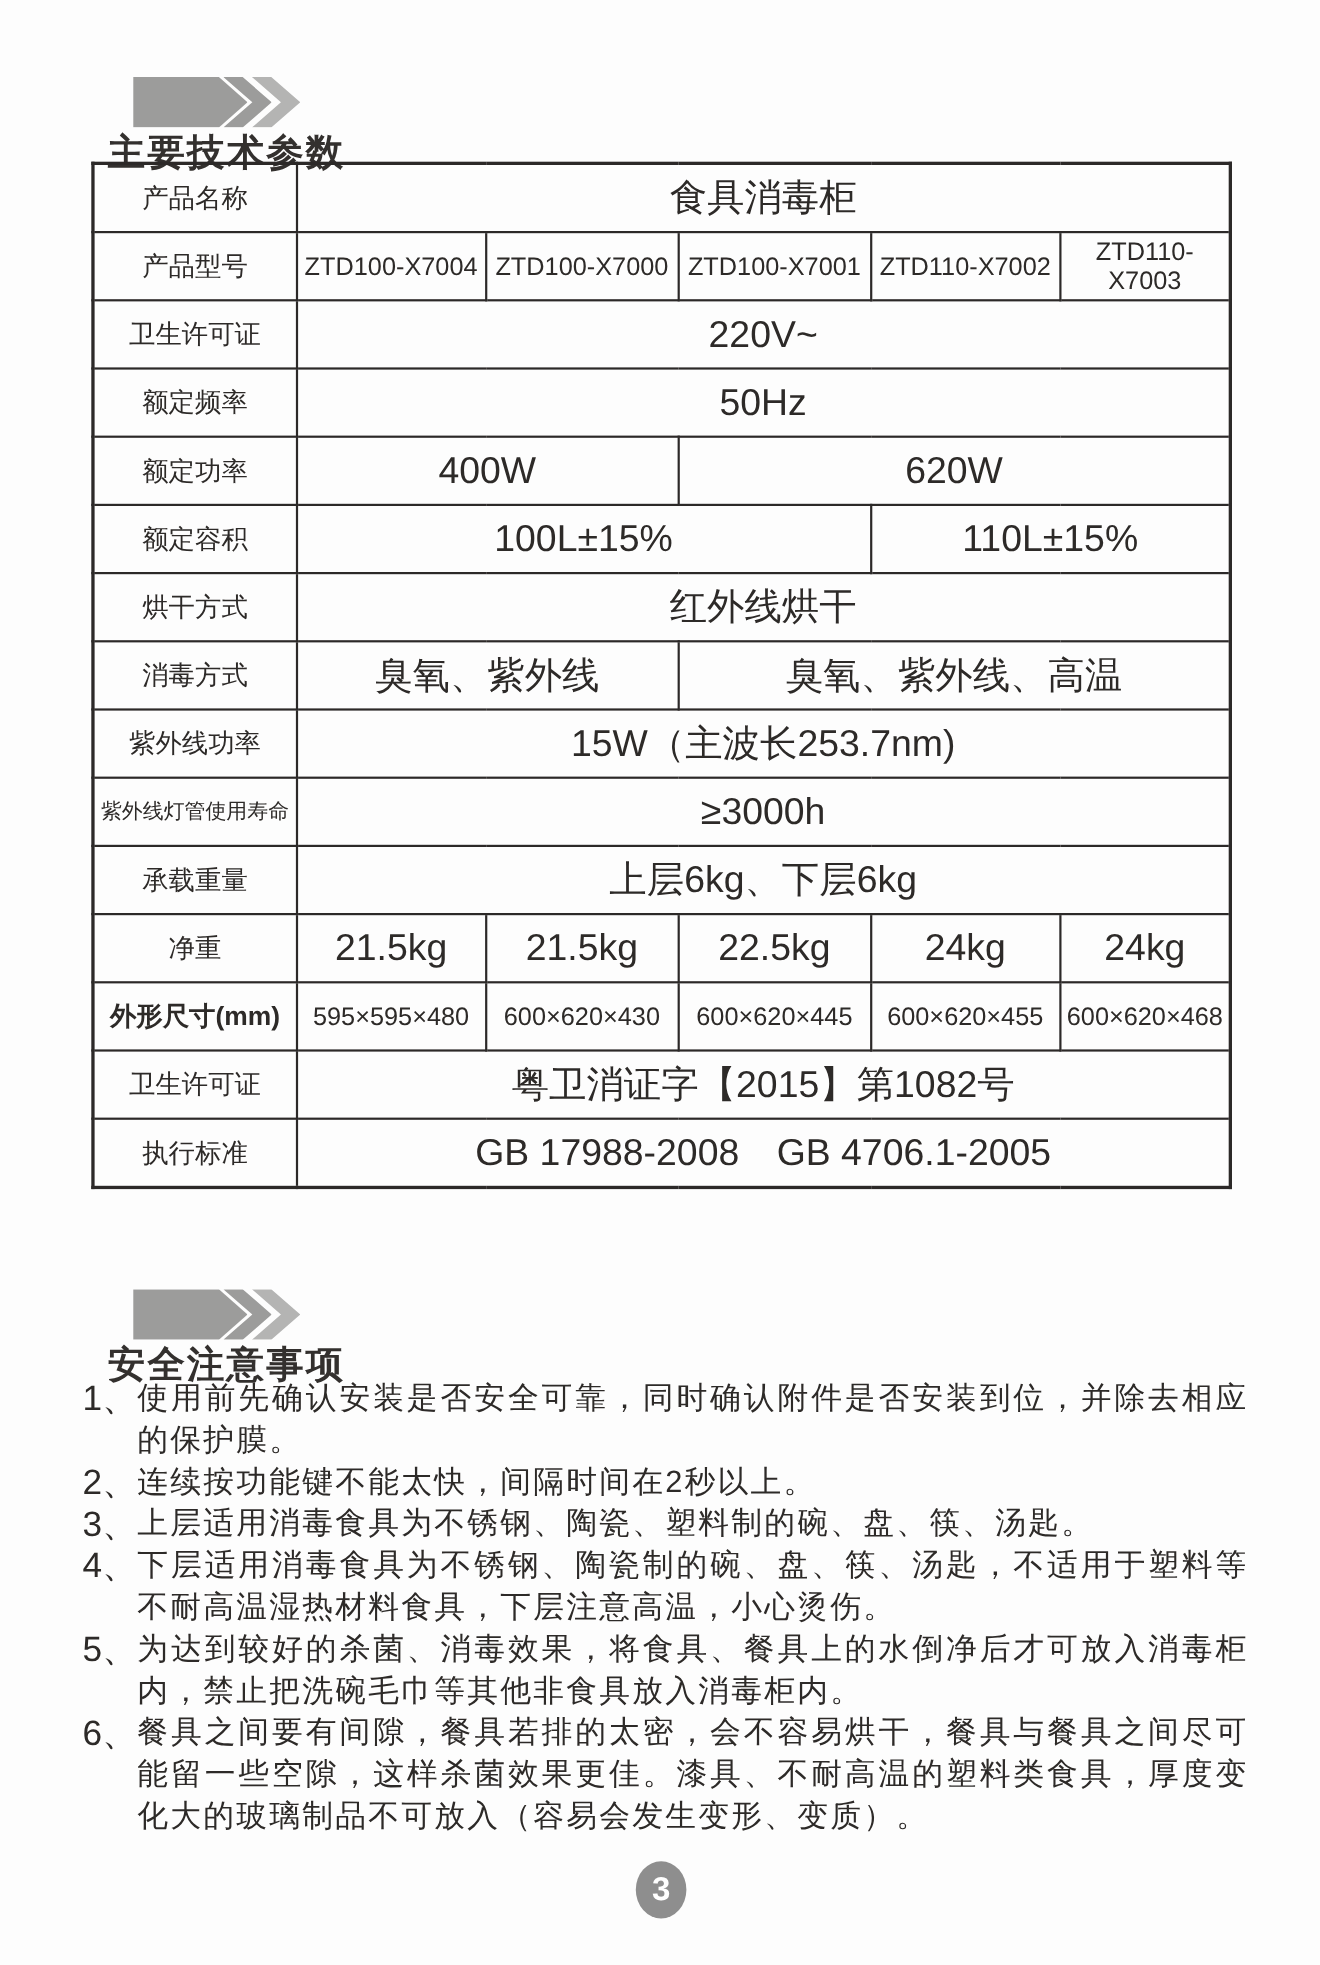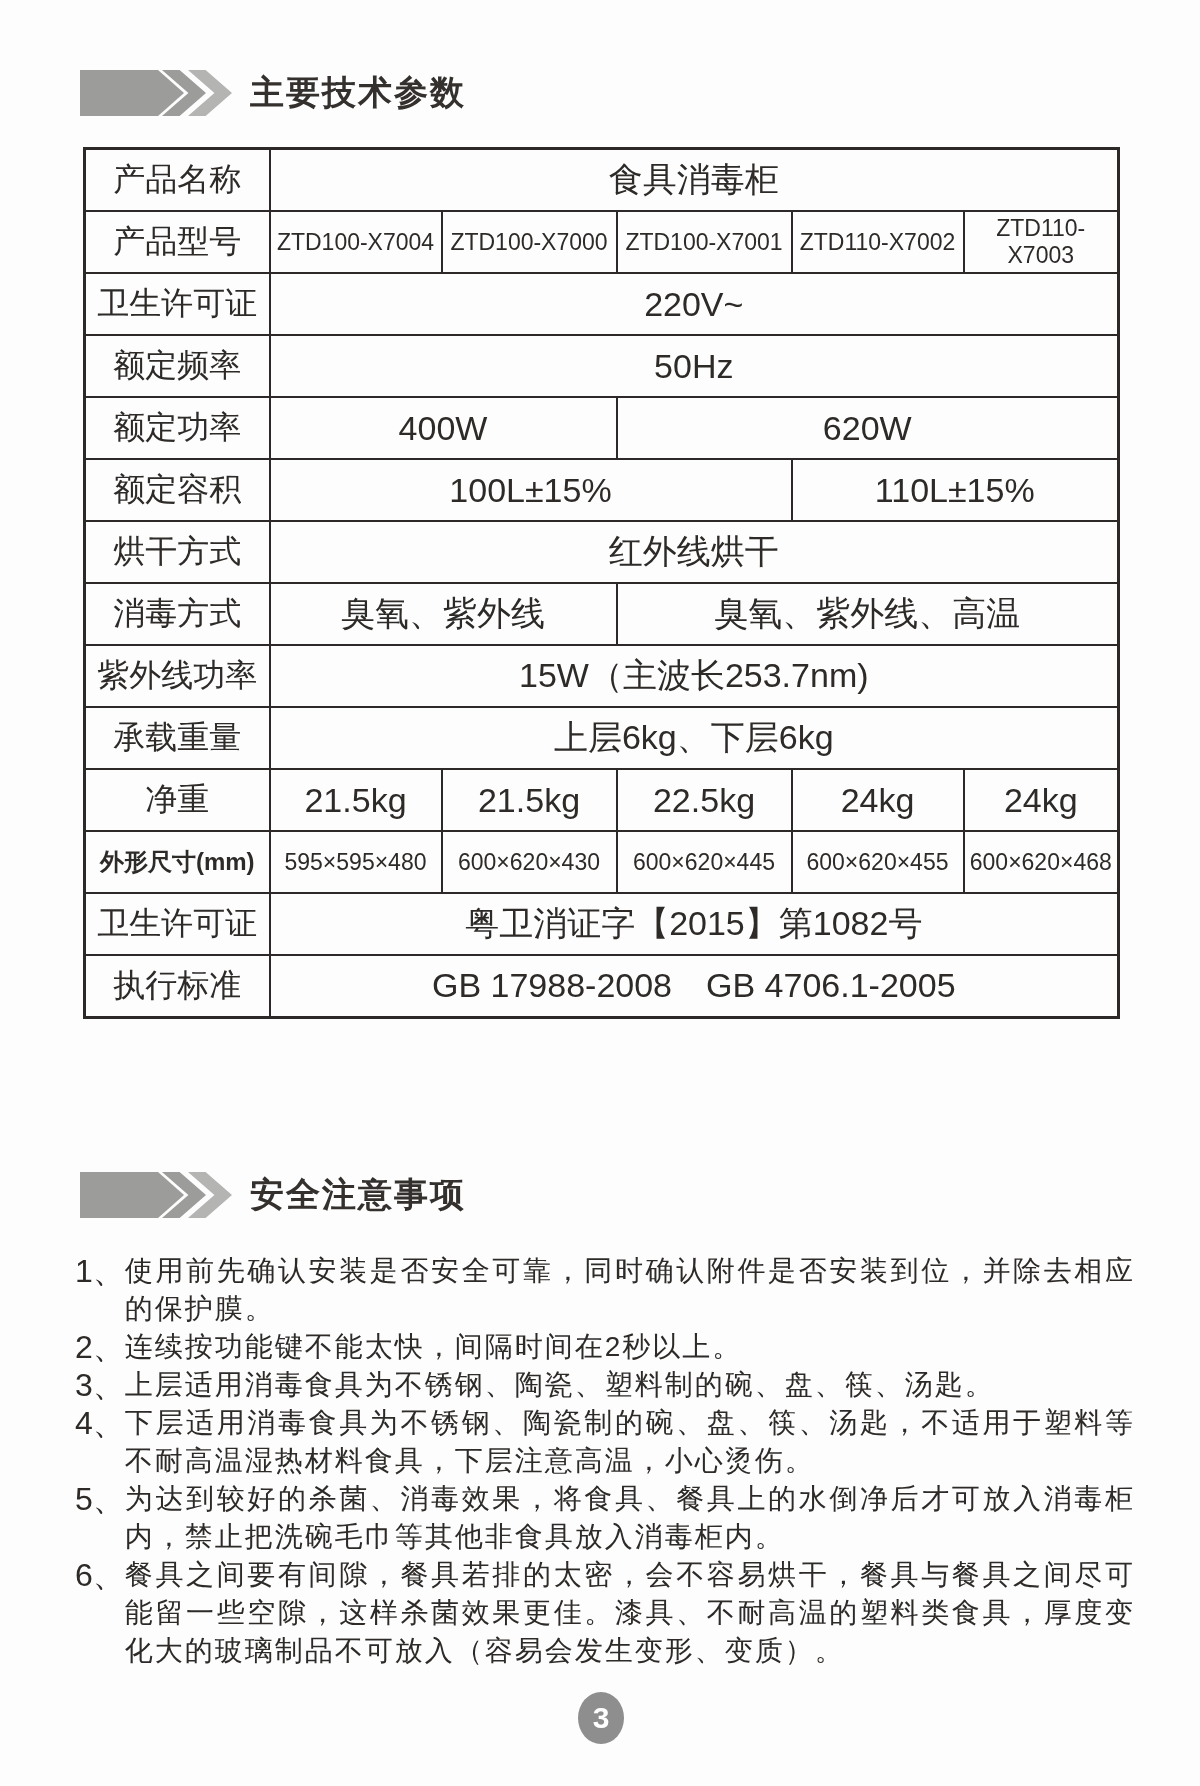--- a/index.html
+++ b/index.html
@@ -6,39 +6,39 @@
   body{
     width:1200px;height:1786px;
     background:#fdfdfd;
     font-family:"Liberation Sans","DejaVu Sans",sans-serif;
     color:#2d2a28;
     position:relative;
     overflow:hidden;
   }
 
   
-  .section-header{position:absolute;left:80px;display:flex;align-items:center;}
+  .section-header{position:absolute;left:80px;display:flex;align-items:center;flex-direction:column;}
   #hdr-specs{top:70px;}
   #hdr-safety{top:1172px;text-align:right;}
   .arrow-graphic{display:flex;align-items:center;height:46px;}
   .arrow-lead{width:104px;height:46px;background:#9c9c9b;
     clip-path:polygon(0 0,75% 0,100% 50%,75% 100%,0 100%);}
   .chev{width:44px;height:46px;background:#9c9c9b;
     clip-path:polygon(0 0,40% 0,100% 50%,40% 100%,0 100%,60% 50%);}
   .chev-1{margin-left:-22px;}
   .chev-2{margin-left:-18px;background:#b4b4b3;}
   .section-title{margin-left:18px;font-size:34px;font-weight:600;color:#33302e;letter-spacing:2px;}
 
   
   .spec-table-wrap{position:absolute;left:83px;top:147px;}
   table.spec{border-collapse:collapse;table-layout:fixed;width:1034px;
     border:3px solid #2c2928;}
   table.spec td{border:2px solid #2c2928;height:60px;text-align:center;
     vertical-align:middle;padding:0 4px;overflow:hidden;}
-  td.lbl{font-size:32px;color:#2d2a28;}
+  td.lbl{font-size:24px;color:#2d2a28;}
   td.lbl-xs{font-size:19px;padding:0 1px;}
   td.lbl-sm{font-size:24px;font-weight:bold;}
   td.val{font-size:34px;}
   td.val-sm{font-size:23px;padding:0 1px;letter-spacing:0;}
   td.val-xs{font-size:23px;padding:0 1px;}
   td.star{font-size:30px;letter-spacing:1px;}
 
   
   .notes{position:absolute;left:75px;top:1252px;width:1060px;}
   .note{display:flex;align-items:flex-start;}
@@ -112,20 +112,24 @@
         <tr>
           <td class="lbl">消毒方式</td>
           <td colspan="2" class="val">臭氧、紫外线</td>
           <td colspan="3" class="val">臭氧、紫外线、高温</td>
         </tr>
         <tr>
           <td class="lbl">紫外线功率</td>
           <td colspan="5" class="val">15W（主波长253.7nm)</td>
         </tr>
         <tr>
+          <td class="lbl lbl-xs">紫外线灯管使用寿命</td>
+          <td colspan="5" class="val">≥3000h</td>
+        </tr>
+        <tr>
           <td class="lbl">承载重量</td>
           <td colspan="5" class="val">上层6kg、下层6kg</td>
         </tr>
         <tr>
           <td class="lbl">净重</td>
           <td colspan="1" class="val">21.5kg</td>
           <td colspan="1" class="val">21.5kg</td>
           <td colspan="1" class="val">22.5kg</td>
           <td colspan="1" class="val">24kg</td>
           <td colspan="1" class="val">24kg</td>

